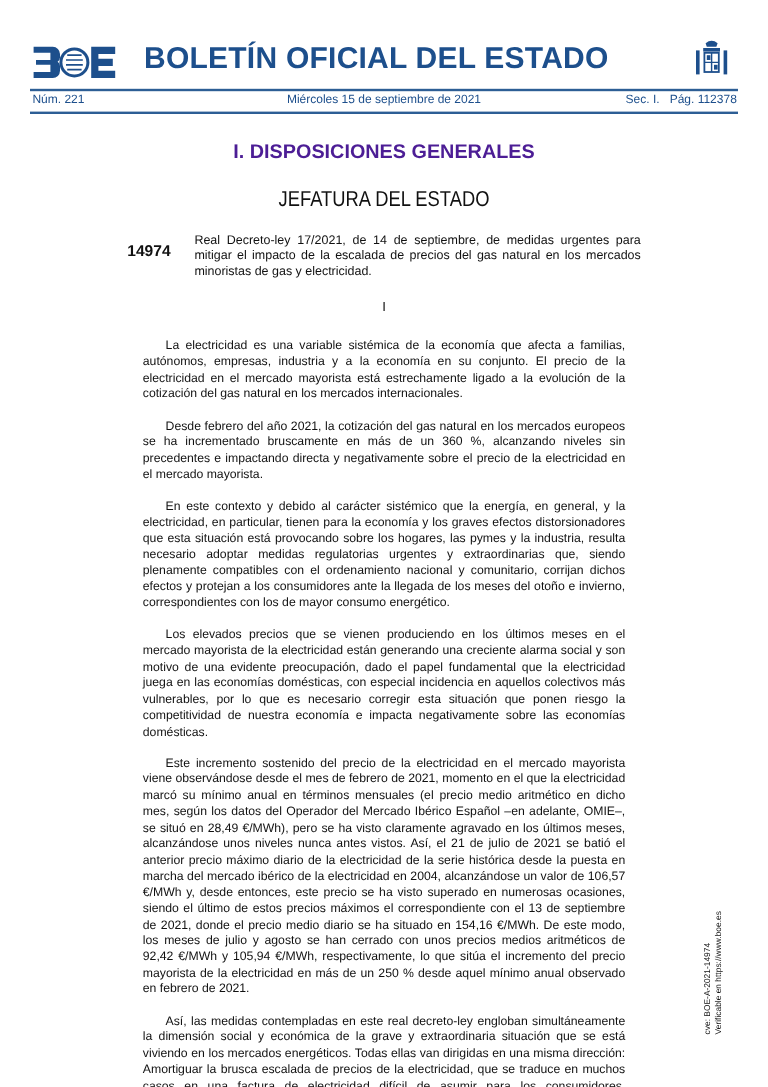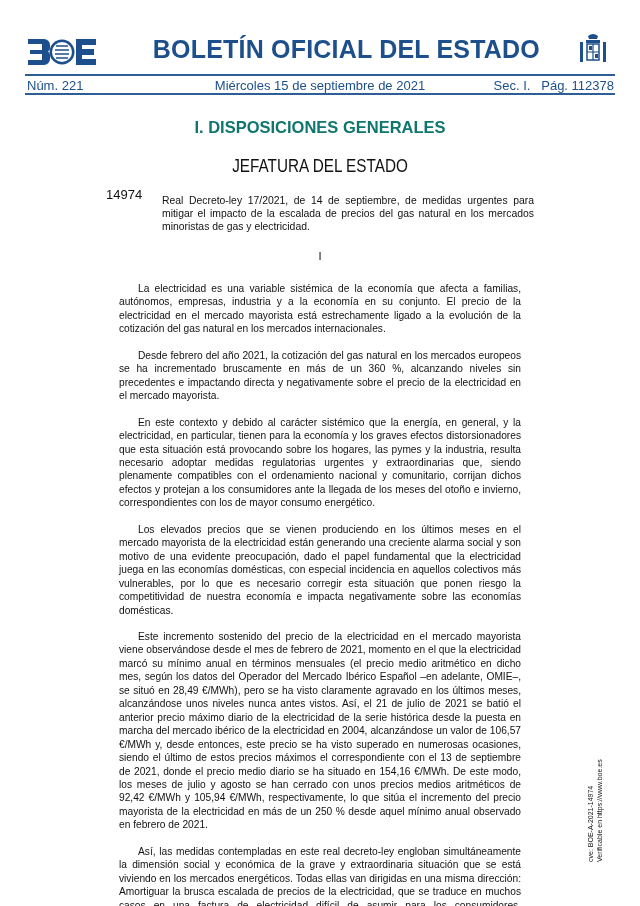--- a/index.html
+++ b/index.html
@@ -1,29 +1,29 @@
 <!DOCTYPE html>
 <html><head>
   <meta charset="utf-8">
   <style>
     html, body { margin: 0; padding: 0; background: #ffffff; }
     body { width: 640px; height: 906px; position: relative; overflow: hidden; font-family: "Liberation Sans", sans-serif; color: #111; }
     .header { position: absolute; left: 0; top: 0; width: 640px; }
     .boe-logo { position: absolute; left: 27px; top: 38px; width: 70px; height: 28px; }
-    .boe-title { position: absolute; left: 120px; top: 35px; width: 420px; text-align: right; font-family: "Liberation Sans", sans-serif; font-weight: bold; font-size: 25px; color: #1d4f8c; letter-spacing: 0.2px; }
+    .boe-title { position: absolute; left: 120px; top: 35px; width: 420px; text-align: left; font-family: "Liberation Sans", sans-serif; font-weight: bold; font-size: 25px; color: #1d4f8c; letter-spacing: 0.2px; }
     .coat { position: absolute; left: 576px; top: 32px; width: 34px; height: 34px; }
     .rule1 { position: absolute; left: 25px; top: 74px; width: 590px; height: 2px; background: #2d5e95; }
     .rule2 { position: absolute; left: 25px; top: 93px; width: 590px; height: 2px; background: #2d5e95; }
-    .meta { position: absolute; top: 78px; font-size: 13px; color: #1d4f8c; }
+    .meta { position: absolute; top: 78px; font-size: 10px; color: #1d4f8c; }
     .meta-num { left: 27px; }
     .meta-date { left: 0; width: 640px; text-align: center; }
     .meta-sec { right: 26px; }
-    .sec-heading { position: absolute; top: 118px; left: 0; width: 640px; text-align: center; font-weight: bold; font-size: 16.5px; color: #0f766e; }
+    .sec-heading { position: absolute; top: 118px; left: 0; width: 640px; text-align: center; font-weight: bold; font-size: 16.5px; color: #4c1d95; }
     .org-heading { position: absolute; top: 156px; left: 0; width: 640px; text-align: center; font-size: 18px; color: #111; transform: scaleX(0.85); transform-origin: center; }
-    .decree-num { position: absolute; left: 106px; top: 187px; font-weight: normal; font-size: 13px; }
+    .decree-num { position: absolute; left: 106px; top: 201px; font-weight: bold; font-size: 13px; }
     .decree-title { position: absolute; left: 162px; top: 194px; width: 372px; font-size: 10.4px; line-height: 13px; text-align: justify; text-align-last: left; }
     .roman { position: absolute; top: 250px; left: 0; width: 640px; text-align: center; font-size: 11px; }
     .body { position: absolute; left: 106px; top: 269px; width: 428px; font-size: 10.2px; line-height: 13.45px; text-align: justify; }
     .body p { margin: 13px; text-indent: 19px; }
     .cve { position: absolute; left: 586px; top: 862px; transform: rotate(-90deg); transform-origin: left top; font-size: 7px; line-height: 9px; color: #111; white-space: nowrap; }
   </style>
 </head>
 <body>
 
 <div class="header">

